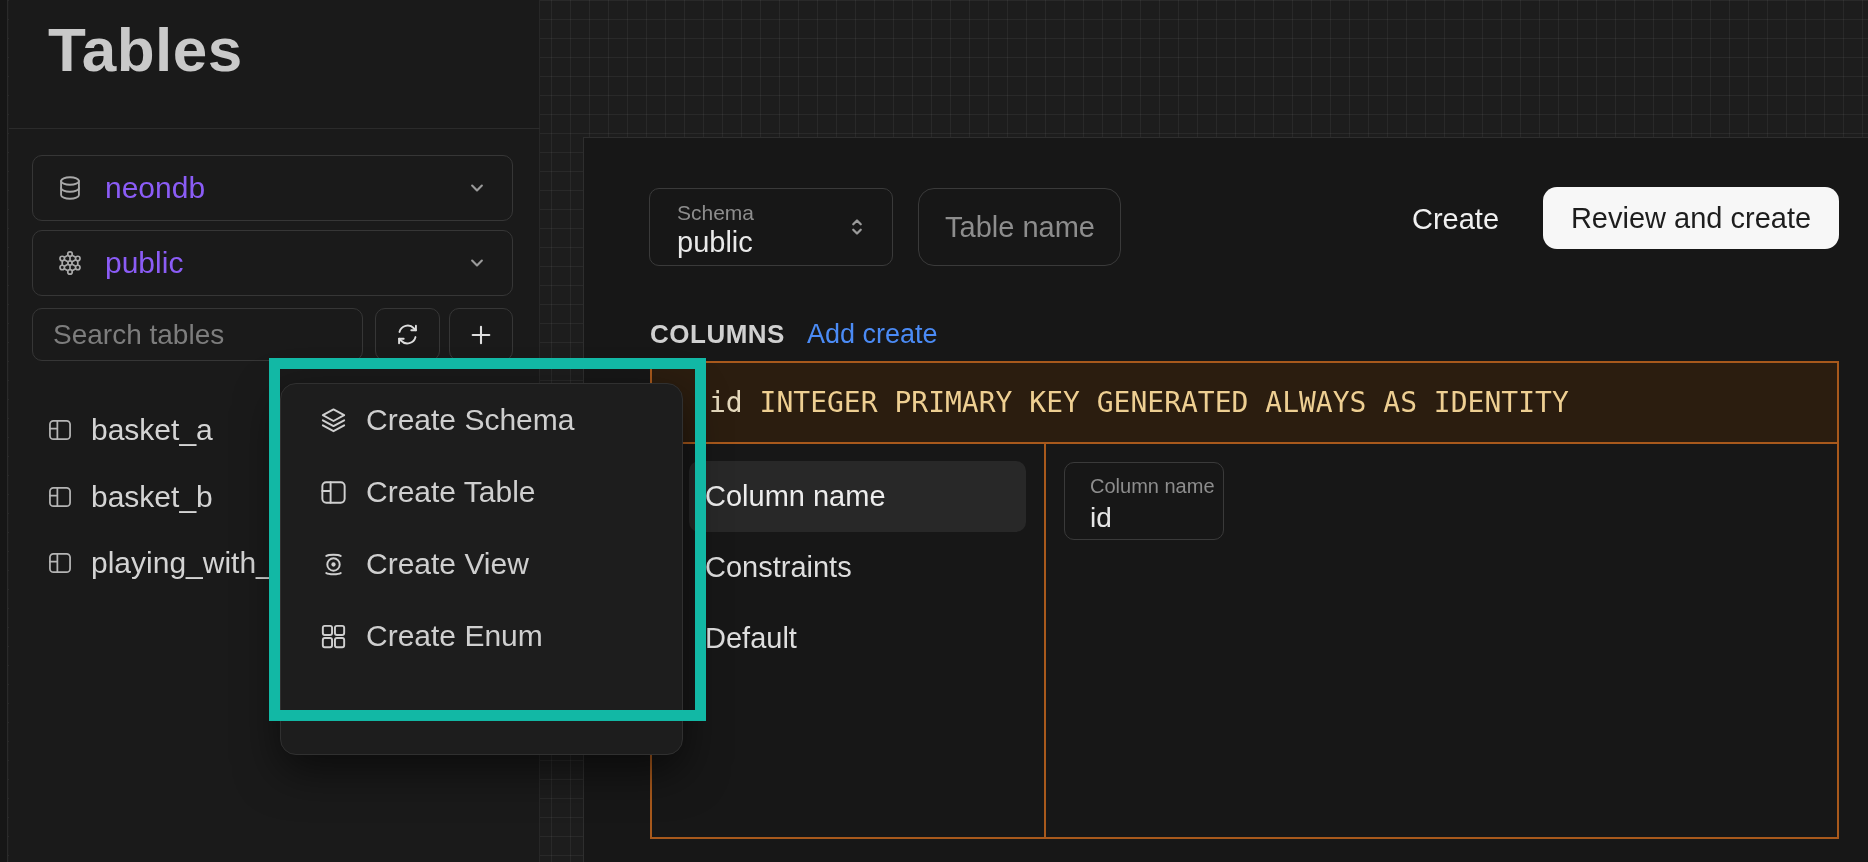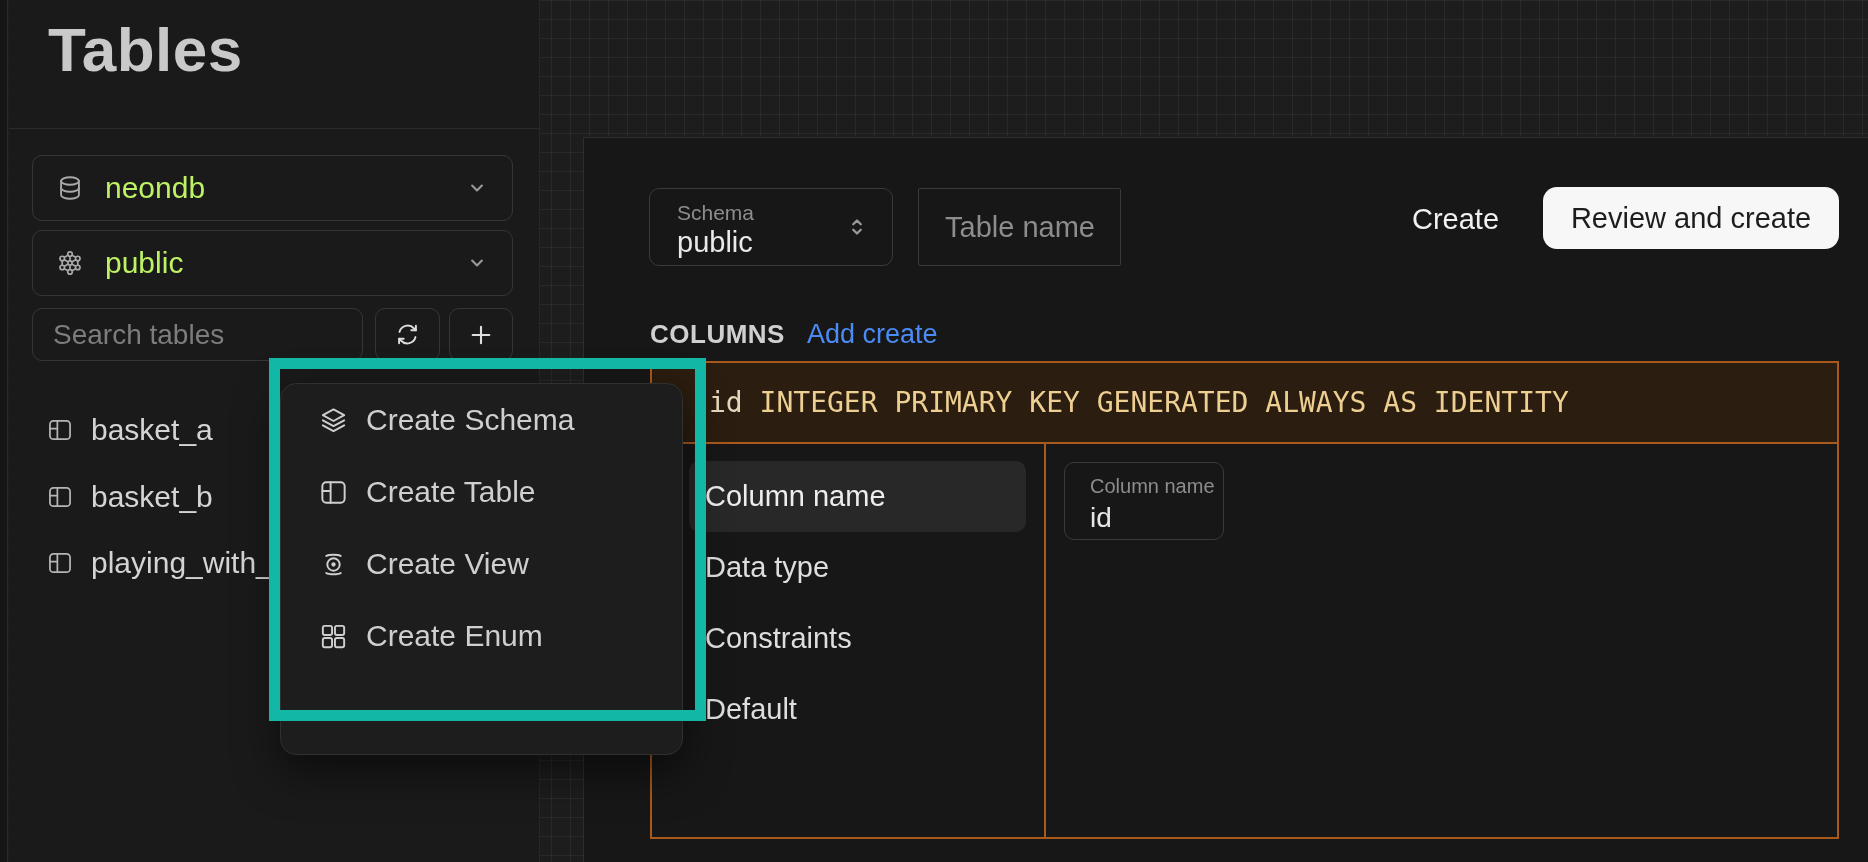--- a/index.html
+++ b/index.html
@@ -15,36 +15,36 @@
     color:#d4d4d4;
   }
   svg{display:block;}
   
   .left-strip{position:absolute;left:0;top:0;width:8px;height:862px;background:#161616;border-right:1px solid #2a2a2a;}
   .sidebar{position:absolute;left:9px;top:0;width:531px;height:862px;background:#1a1a1a;border-right:1px solid #272727;}
   .sb-title{position:absolute;left:39px;top:14px;font-size:62px;font-weight:700;color:#c9c9c9;letter-spacing:.5px;}
   .sb-divider{position:absolute;left:0;top:128px;width:531px;height:1px;background:#2b2b2b;}
   .sb-select{position:absolute;left:23px;width:481px;height:66px;border:1px solid #363636;border-radius:10px;display:flex;align-items:center;padding:0 22px;cursor:pointer;}
   .sb-select .sel-icon{color:#a9a9a9;margin-right:20px;}
-  .sb-select .sel-text{font-size:30px;color:#bef264;flex:1;}
+  .sb-select .sel-text{font-size:30px;color:#8b5cf6;flex:1;}
   .sb-select .sel-chev{color:#9a9a9a;}
   .search-row-input{position:absolute;left:23px;top:308px;width:331px;height:53px;border:1px solid #363636;border-radius:10px;background:transparent;color:#d6d6d6;font-size:28px;font-family:"Liberation Sans",sans-serif;padding:0 20px;outline:none;}
   .search-row-input::placeholder{color:#7d7d7d;}
   .icon-btn{position:absolute;top:308px;height:53px;border:1px solid #363636;border-radius:10px;background:transparent;display:flex;align-items:center;justify-content:center;color:#dedede;cursor:pointer;padding:0;}
   .table-row{position:absolute;left:37px;height:42px;display:flex;align-items:center;gap:17px;color:#d4d4d4;cursor:pointer;white-space:nowrap;}
   .table-row .row-icon{color:#b5b5b5;}
   .table-row .row-label{font-size:30px;}
   
   .main-panel{position:absolute;left:583px;top:137px;width:1285px;height:725px;background:#171717;border-top:1px solid #2e2e2e;border-left:1px solid #2e2e2e;}
   .field-box{position:absolute;top:187px;height:78px;border:1px solid #3a3a3a;border-radius:10px;}
   .schema-box{left:648px;width:244px;cursor:pointer;padding-left:32px;}
   .schema-box .fb-label{position:absolute;left:27px;top:12px;font-size:21px;color:#8d8d8d;}
   .schema-box .fb-value{position:absolute;left:27px;top:37px;font-size:29px;color:#e9e9e9;}
   .schema-box .fb-chev{position:absolute;right:20px;top:23px;color:#9a9a9a;}
-  .tablename-input{position:absolute;left:917px;top:187px;width:203px;height:78px;border:1px solid #3a3a3a;border-radius:2px;background:transparent;color:#e9e9e9;font-size:29px;font-family:"Liberation Sans",sans-serif;padding:0 26px;outline:none;}
+  .tablename-input{position:absolute;left:917px;top:187px;width:203px;height:78px;border:1px solid #3a3a3a;border-radius:16px;background:transparent;color:#e9e9e9;font-size:29px;font-family:"Liberation Sans",sans-serif;padding:0 26px;outline:none;}
   .tablename-input::placeholder{color:#8d8d8d;}
   .cancel-btn{position:absolute;left:1399px;top:196px;background:transparent;border:none;color:#f0f0f0;font-size:29px;font-family:"Liberation Sans",sans-serif;cursor:pointer;padding:6px 12px;}
   .review-btn{position:absolute;left:1542px;top:186px;width:296px;height:62px;background:var(--button_bg,#f7f7f7);border:none;border-radius:14px;color:#1d1d1d;font-size:29px;font-weight:500;font-family:"Liberation Sans",sans-serif;cursor:pointer;}
   .columns-row{position:absolute;left:649px;top:318px;display:flex;align-items:baseline;gap:22px;}
   .columns-title{font-size:26px;font-weight:700;color:#d0d0d0;letter-spacing:.5px;}
   .add-column{font-size:27px;color:var(--link_blue,#4b8bf5);cursor:pointer;}
   
   .col-editor{position:absolute;left:649px;top:360px;width:1189px;height:478px;border:2px solid var(--accent_orange,#a8591c);display:flex;flex-direction:column;background:#171717;}
   .sql-band{height:81px;flex:none;background:var(--code_bg,#2b1d0f);border-bottom:2px solid var(--accent_orange,#a8591c);display:flex;align-items:center;padding-left:57px;font-family:"DejaVu Sans Mono",monospace;font-size:28px;white-space:pre;overflow:hidden;}
   .sql-band .sql-id{color:var(--code_identifier,#e4d8bc);}
@@ -92,21 +92,20 @@
       <span class="add-column">Add create</span>
     </div>
 
     <div class="col-editor" style="left:66px;top:223px;">
       <div class="sql-band">
         <span class="sql-id">id</span><span class="sql-rest"> INTEGER PRIMARY KEY GENERATED ALWAYS AS IDENTITY</span>
       </div>
       <div class="col-editor-body">
         <div class="col-tabs">
           <div class="col-tab active">Column name</div>
-          <div class="col-tab">Data type</div>
           <div class="col-tab">Constraints</div>
           <div class="col-tab">Default</div>
         </div>
         <div class="col-detail">
           <div class="colname-box">
             <div class="fb-label">Column name</div>
             <input value="id" style="">
           </div>
         </div>
       </div>

